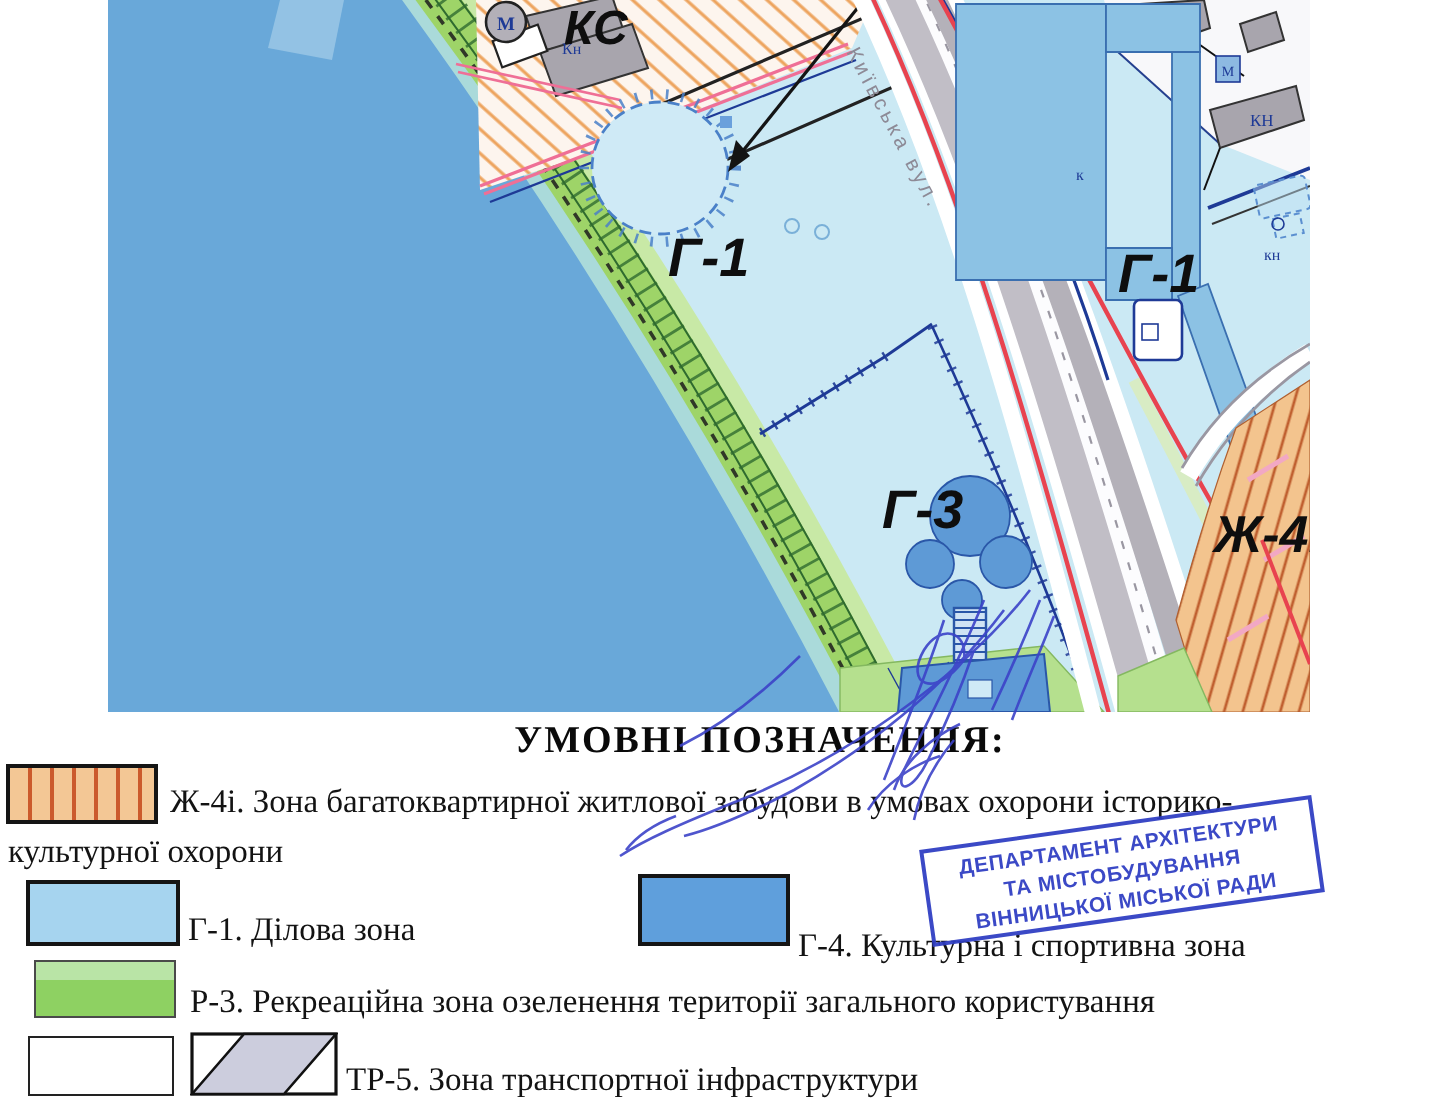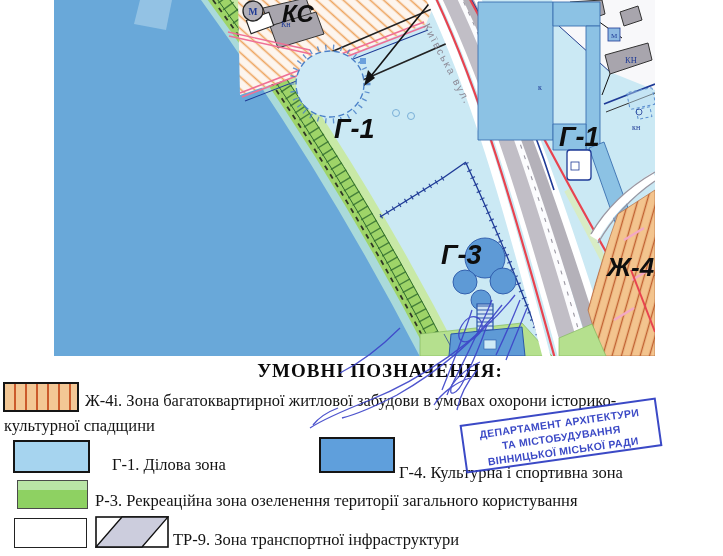--- a/index.html
+++ b/index.html
@@ -174,39 +174,39 @@
   <text x="505" y="146" class="maplabel" font-size="27">Г-1</text>
   <text x="387" y="264" class="maplabel" font-size="27">Г-3</text>
   <text x="553" y="276" class="maplabel" font-size="26">Ж-4і</text>
 </svg>
 </div>
 
 <div id="legend-title">УМОВНІ ПОЗНАЧЕННЯ:</div>
 
 <div id="sw-zh4" class="swatch"></div>
 <div class="legend-text" style="left:85px;top:391px;">Ж-4і. Зона багатоквартирної житлової забудови в умовах охорони історико-</div>
-<div class="legend-text" style="left:4px;top:416px;">культурної спадщини</div>
+<div class="legend-text" style="left:4px;top:416px;">культурної охорони</div>
 
 <div id="sw-g1" class="swatch"></div>
-<div class="legend-text" style="left:112px;top:455px;">Г-1. Ділова зона</div>
+<div class="legend-text" style="left:94px;top:455px;">Г-1. Ділова зона</div>
 
 <div id="sw-g3" class="swatch"></div>
 <div class="legend-text" style="left:399px;top:463px;">Г-4. Культурна і спортивна зона</div>
 
 <div id="sw-r3" class="swatch"></div>
 <div class="legend-text" style="left:95px;top:491px;">Р-3. Рекреаційна зона озеленення території загального користування</div>
 
 <div id="sw-tr-white" class="swatch"></div>
 <div id="sw-tr-par" class="swatch">
   <svg width="74" height="32" viewBox="0 0 74 32">
     <rect x="1" y="1" width="72" height="30" fill="#fff" stroke="#111" stroke-width="1.6"></rect>
     <polygon points="1,31 27,1 73,1 47,31" fill="#cccddd" stroke="#111" stroke-width="1.3"></polygon>
   </svg>
 </div>
-<div class="legend-text" style="left:173px;top:530px;">ТР-9. Зона транспортної інфраструктури</div>
+<div class="legend-text" style="left:173px;top:530px;">ТР-5. Зона транспортної інфраструктури</div>
 
 <div id="stamp">
   <div>ДЕПАРТАМЕНТ АРХІТЕКТУРИ</div>
   <div>ТА МІСТОБУДУВАННЯ</div>
   <div>ВІННИЦЬКОЇ МІСЬКОЇ РАДИ</div>
 </div>
 
 <svg id="signature" width="250" height="180" viewBox="0 0 250 180">
   <g fill="none" stroke="#3c43c8" stroke-width="1.3" opacity=".9">
     <path d="M235,27 C200,72 140,112 90,132 C60,144 42,152 30,160"></path>

